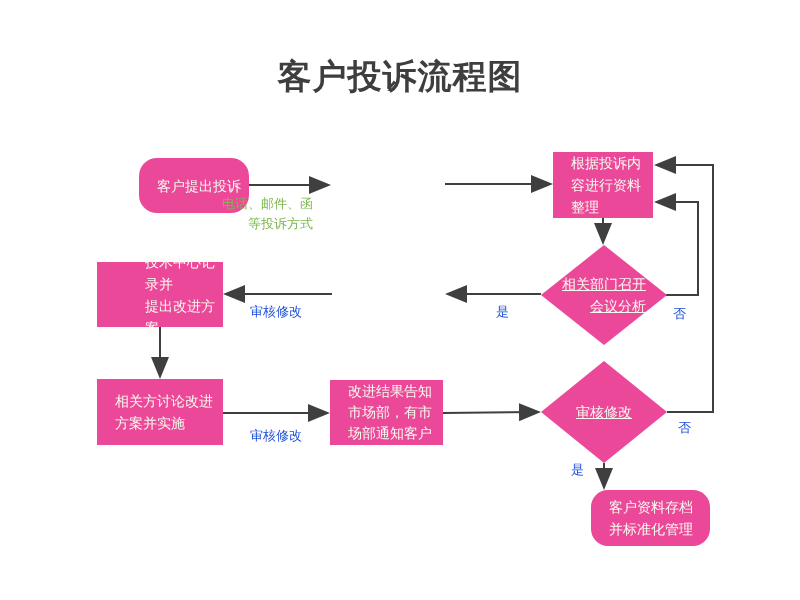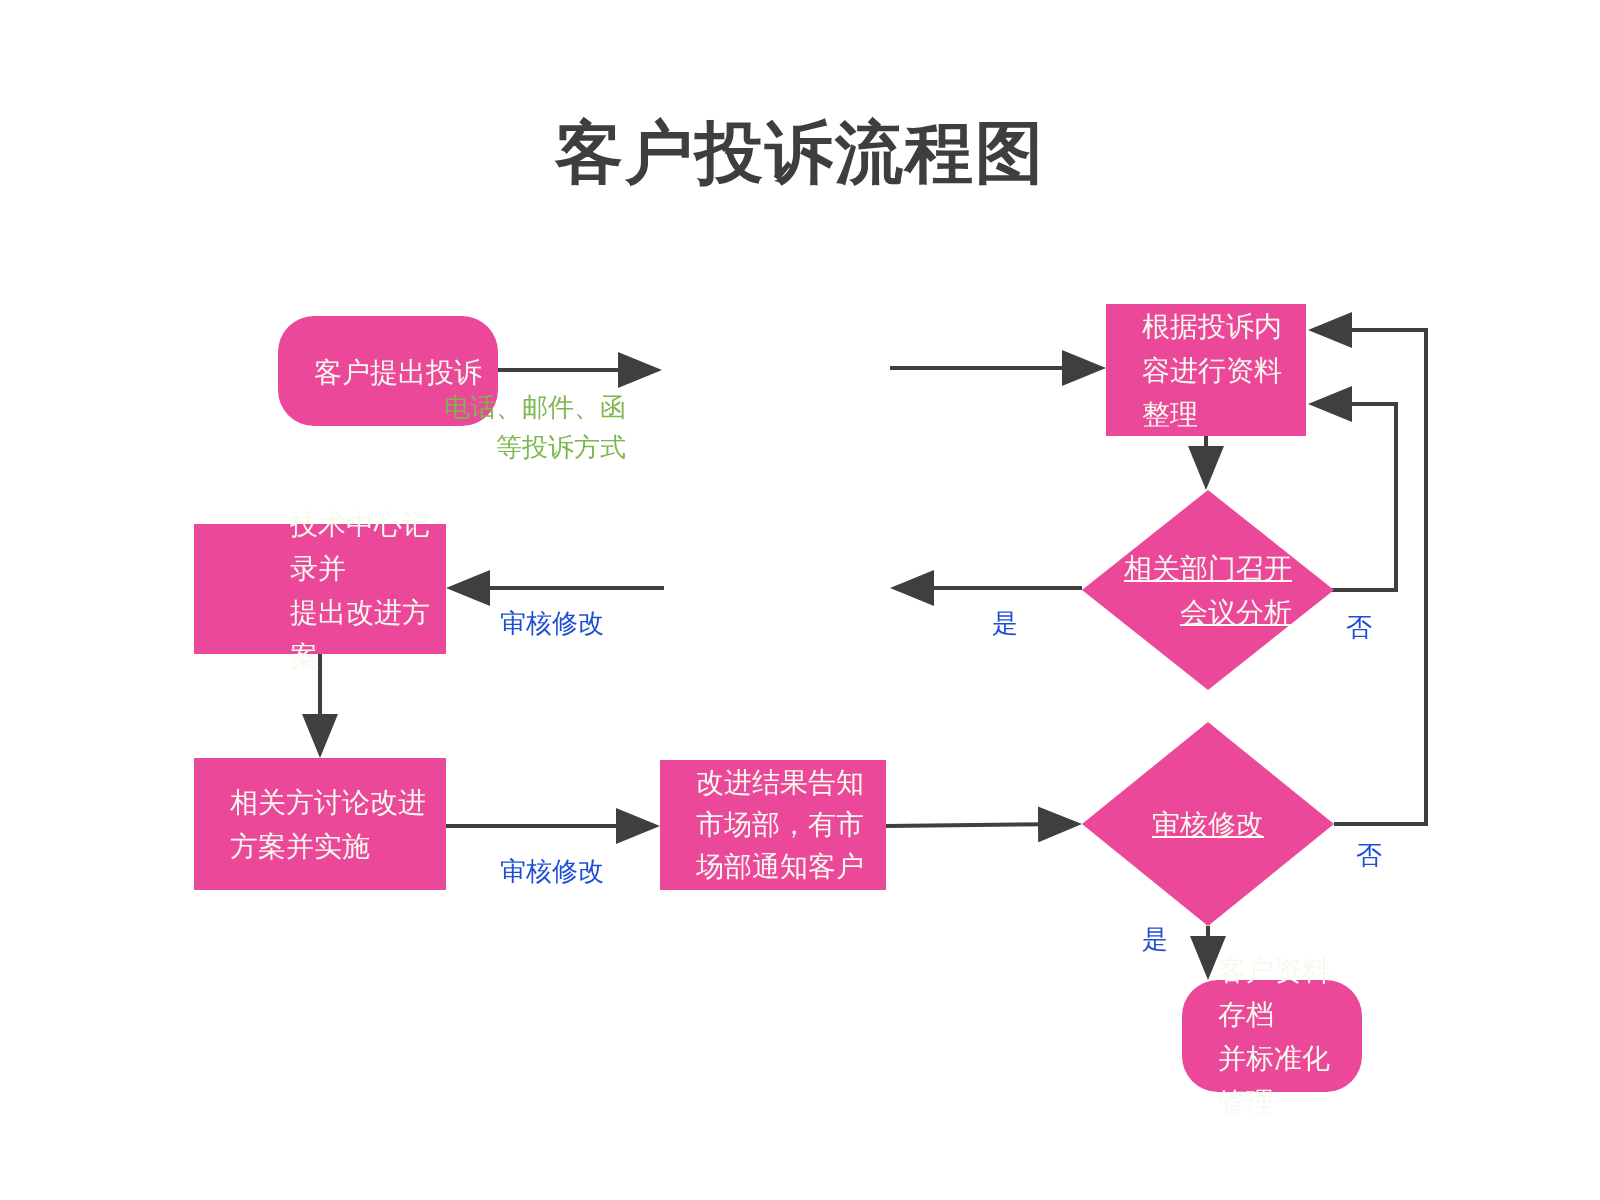--- a/index.html
+++ b/index.html
@@ -31,21 +31,21 @@
   
   #n-start   {left:98px;  top:158px; width:110px; height:55px;}
   #n-receive {left:332px; top:150px; width:113px; height:67px;}
   #n-organize{left:553px; top:152px; width:100px; height:66px;}
   #n-meeting {left:541px; top:245px; width:126px; height:100px;}
   #n-summary {left:332px; top:262px; width:113px; height:66px;}
   #n-record  {left:97px;  top:262px; width:126px; height:65px;padding-left:48px;}
   #n-discuss {left:97px;  top:379px; width:126px; height:66px;}
   #n-notify  {left:330px; top:380px; width:113px; height:65px; line-height:21px;}
   #n-satisfied{left:541px;top:361px; width:126px; height:102px;}
-  #n-archive {left:550px; top:490px; width:90px; height:56px;}
+  #n-archive {left:550px; top:490px; width:119px; height:56px;border-radius:17px;}
   
   #l-method {left:222px; top:194px;text-align:right;}
   #l-review1{left:250px; top:302px;}
   #l-yes1   {left:496px; top:302px;}
   #l-no1    {left:673px; top:304px;}
   #l-review2{left:250px; top:426px;}
   #l-yes2   {left:571px; top:460px;}
   #l-no2    {left:678px; top:418px;}
 </style>
 </head>

